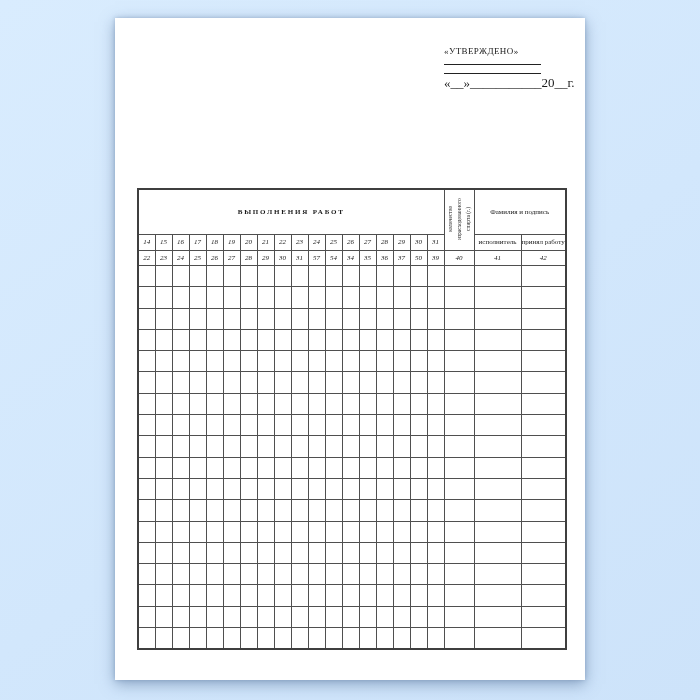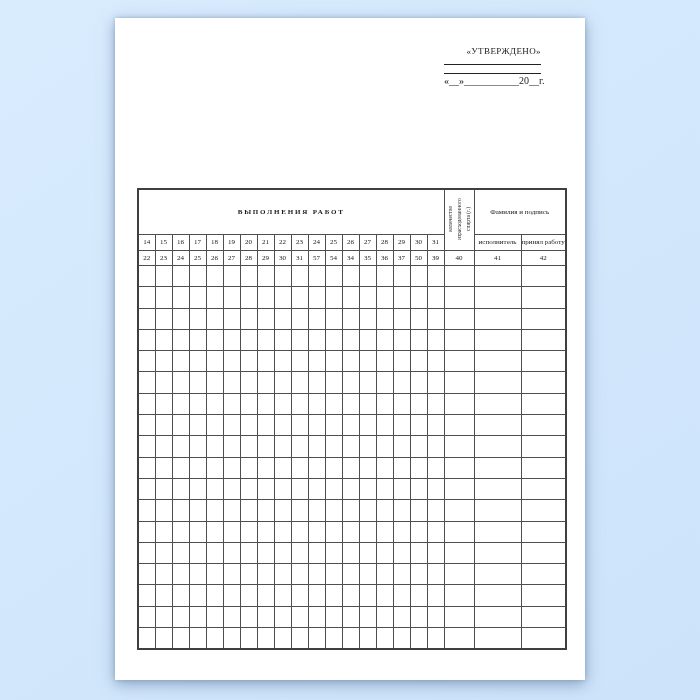--- a/index.html
+++ b/index.html
@@ -8,26 +8,26 @@
     background: linear-gradient(145deg,#d9ecfe 0%,#d2e7fc 55%,#cde3fa 100%);
     font-family:"Liberation Serif", serif;
     color:#1a1a1a;
   }
   .page {
     position:absolute; left:115px; top:18px; width:470px; height:662px;
     background:#ffffff;
     box-shadow: 0 4px 14px rgba(80,110,150,0.55), 0 0 4px rgba(80,110,150,0.35);
   }
   
-  .approved { position:absolute; top:28px; right:44px; width:97px; text-align:right; }
+  .approved { position:absolute; top:28px; right:44px; width:97px; text-align:left; }
   .approved-title { font-size:9px; letter-spacing:0.4px; white-space:nowrap; }
   .approved-line  { border-top:1px solid #222; height:0; }
   .line1 { margin-top:8px; }
   .line2 { margin-top:8px; }
-  .approved-date  { font-size:10px; margin-top:1px; white-space:nowrap; }
+  .approved-date  { font-size:13px; margin-top:1px; white-space:nowrap; }
 
   
   table.worklog {
     position:absolute; left:22px; top:170px;
     border-collapse:collapse; table-layout:fixed;
     border:2px solid #3f3f3f;
   }
   table.worklog td {
     border:1px solid #4f4f4f;
     padding:0; margin:0;
@@ -52,21 +52,21 @@
   }
   td.c-rot { vertical-align:middle; }
   .rot {
     display:inline-block;
     writing-mode:vertical-rl; transform:rotate(180deg);
     font-size:5.5px; line-height:1.6; height:56px;
     white-space:normal;
   }
   td.c-sig { font-size:7px; }
   td.c-sub { font-size:6.5px; white-space:nowrap; }
-  td.c-num { font-size:7px; }
+  td.c-num { font-size:7px;font-style:italic; }
 </style>
 </head>
 <body>
 
 <div class="scene">
   <div class="page">
 
     <div class="approved">
       <div class="approved-title">«УТВЕРЖДЕНО»</div>
       <div class="approved-line line1"></div>

